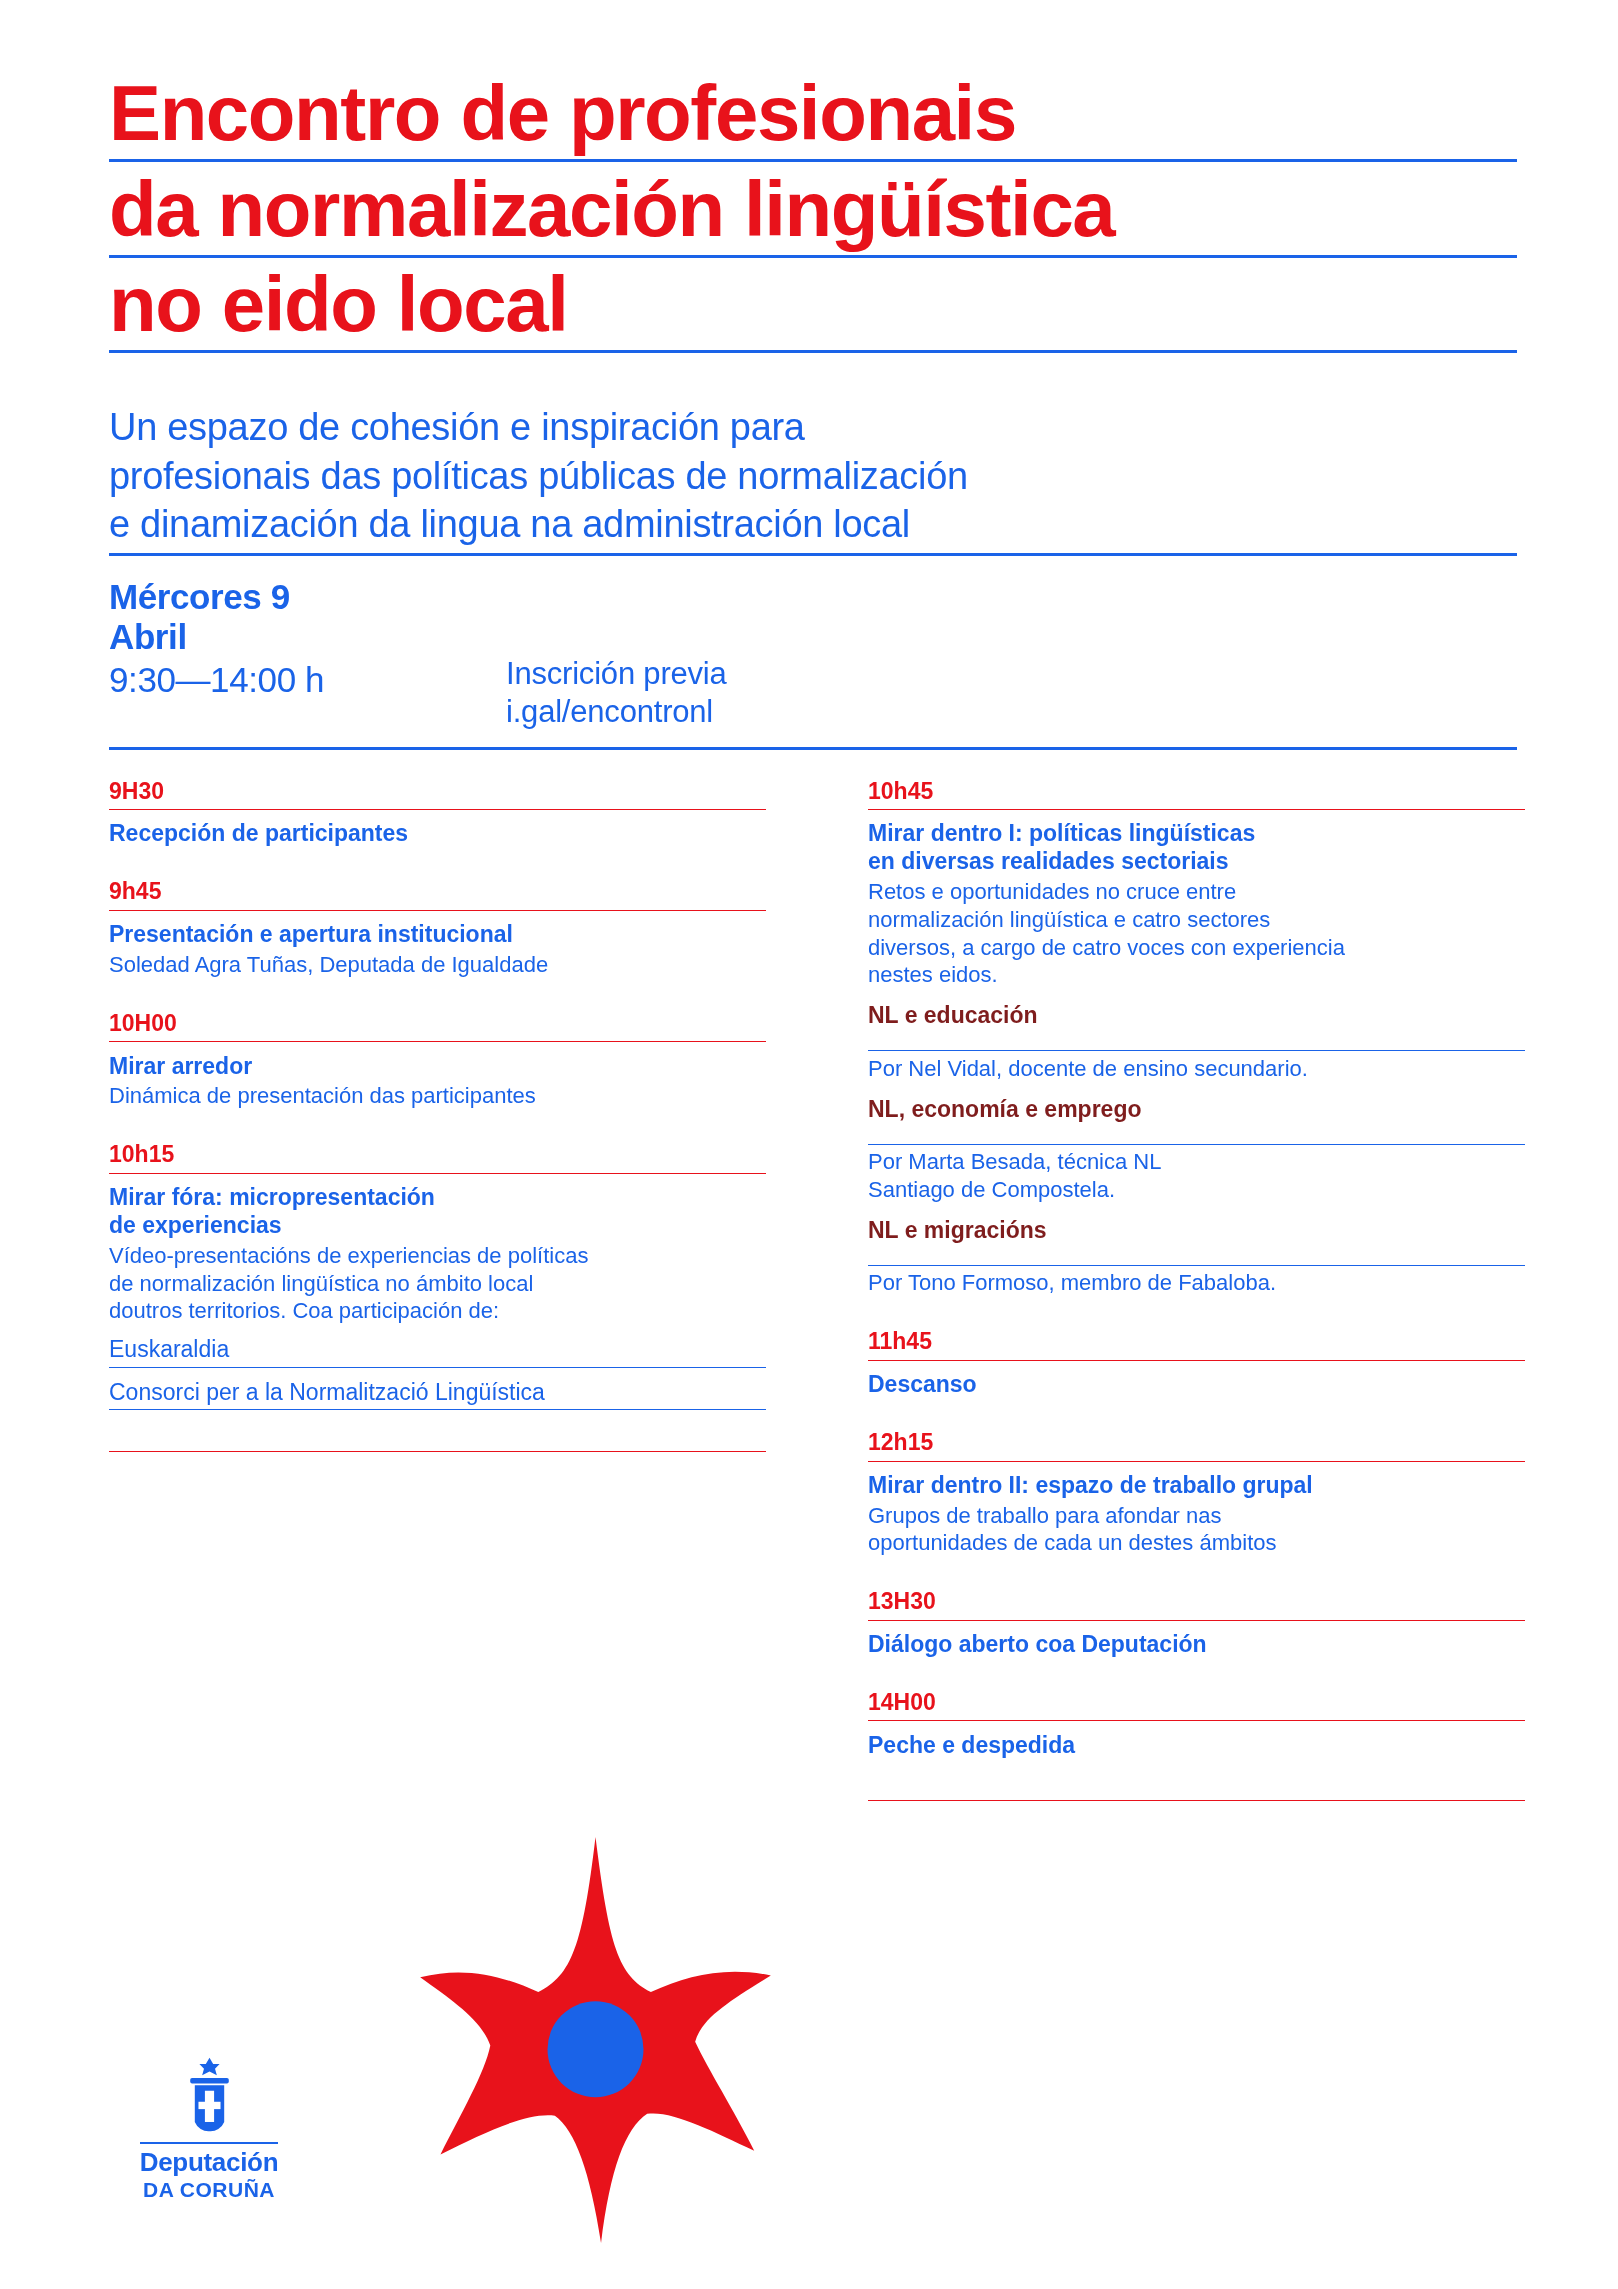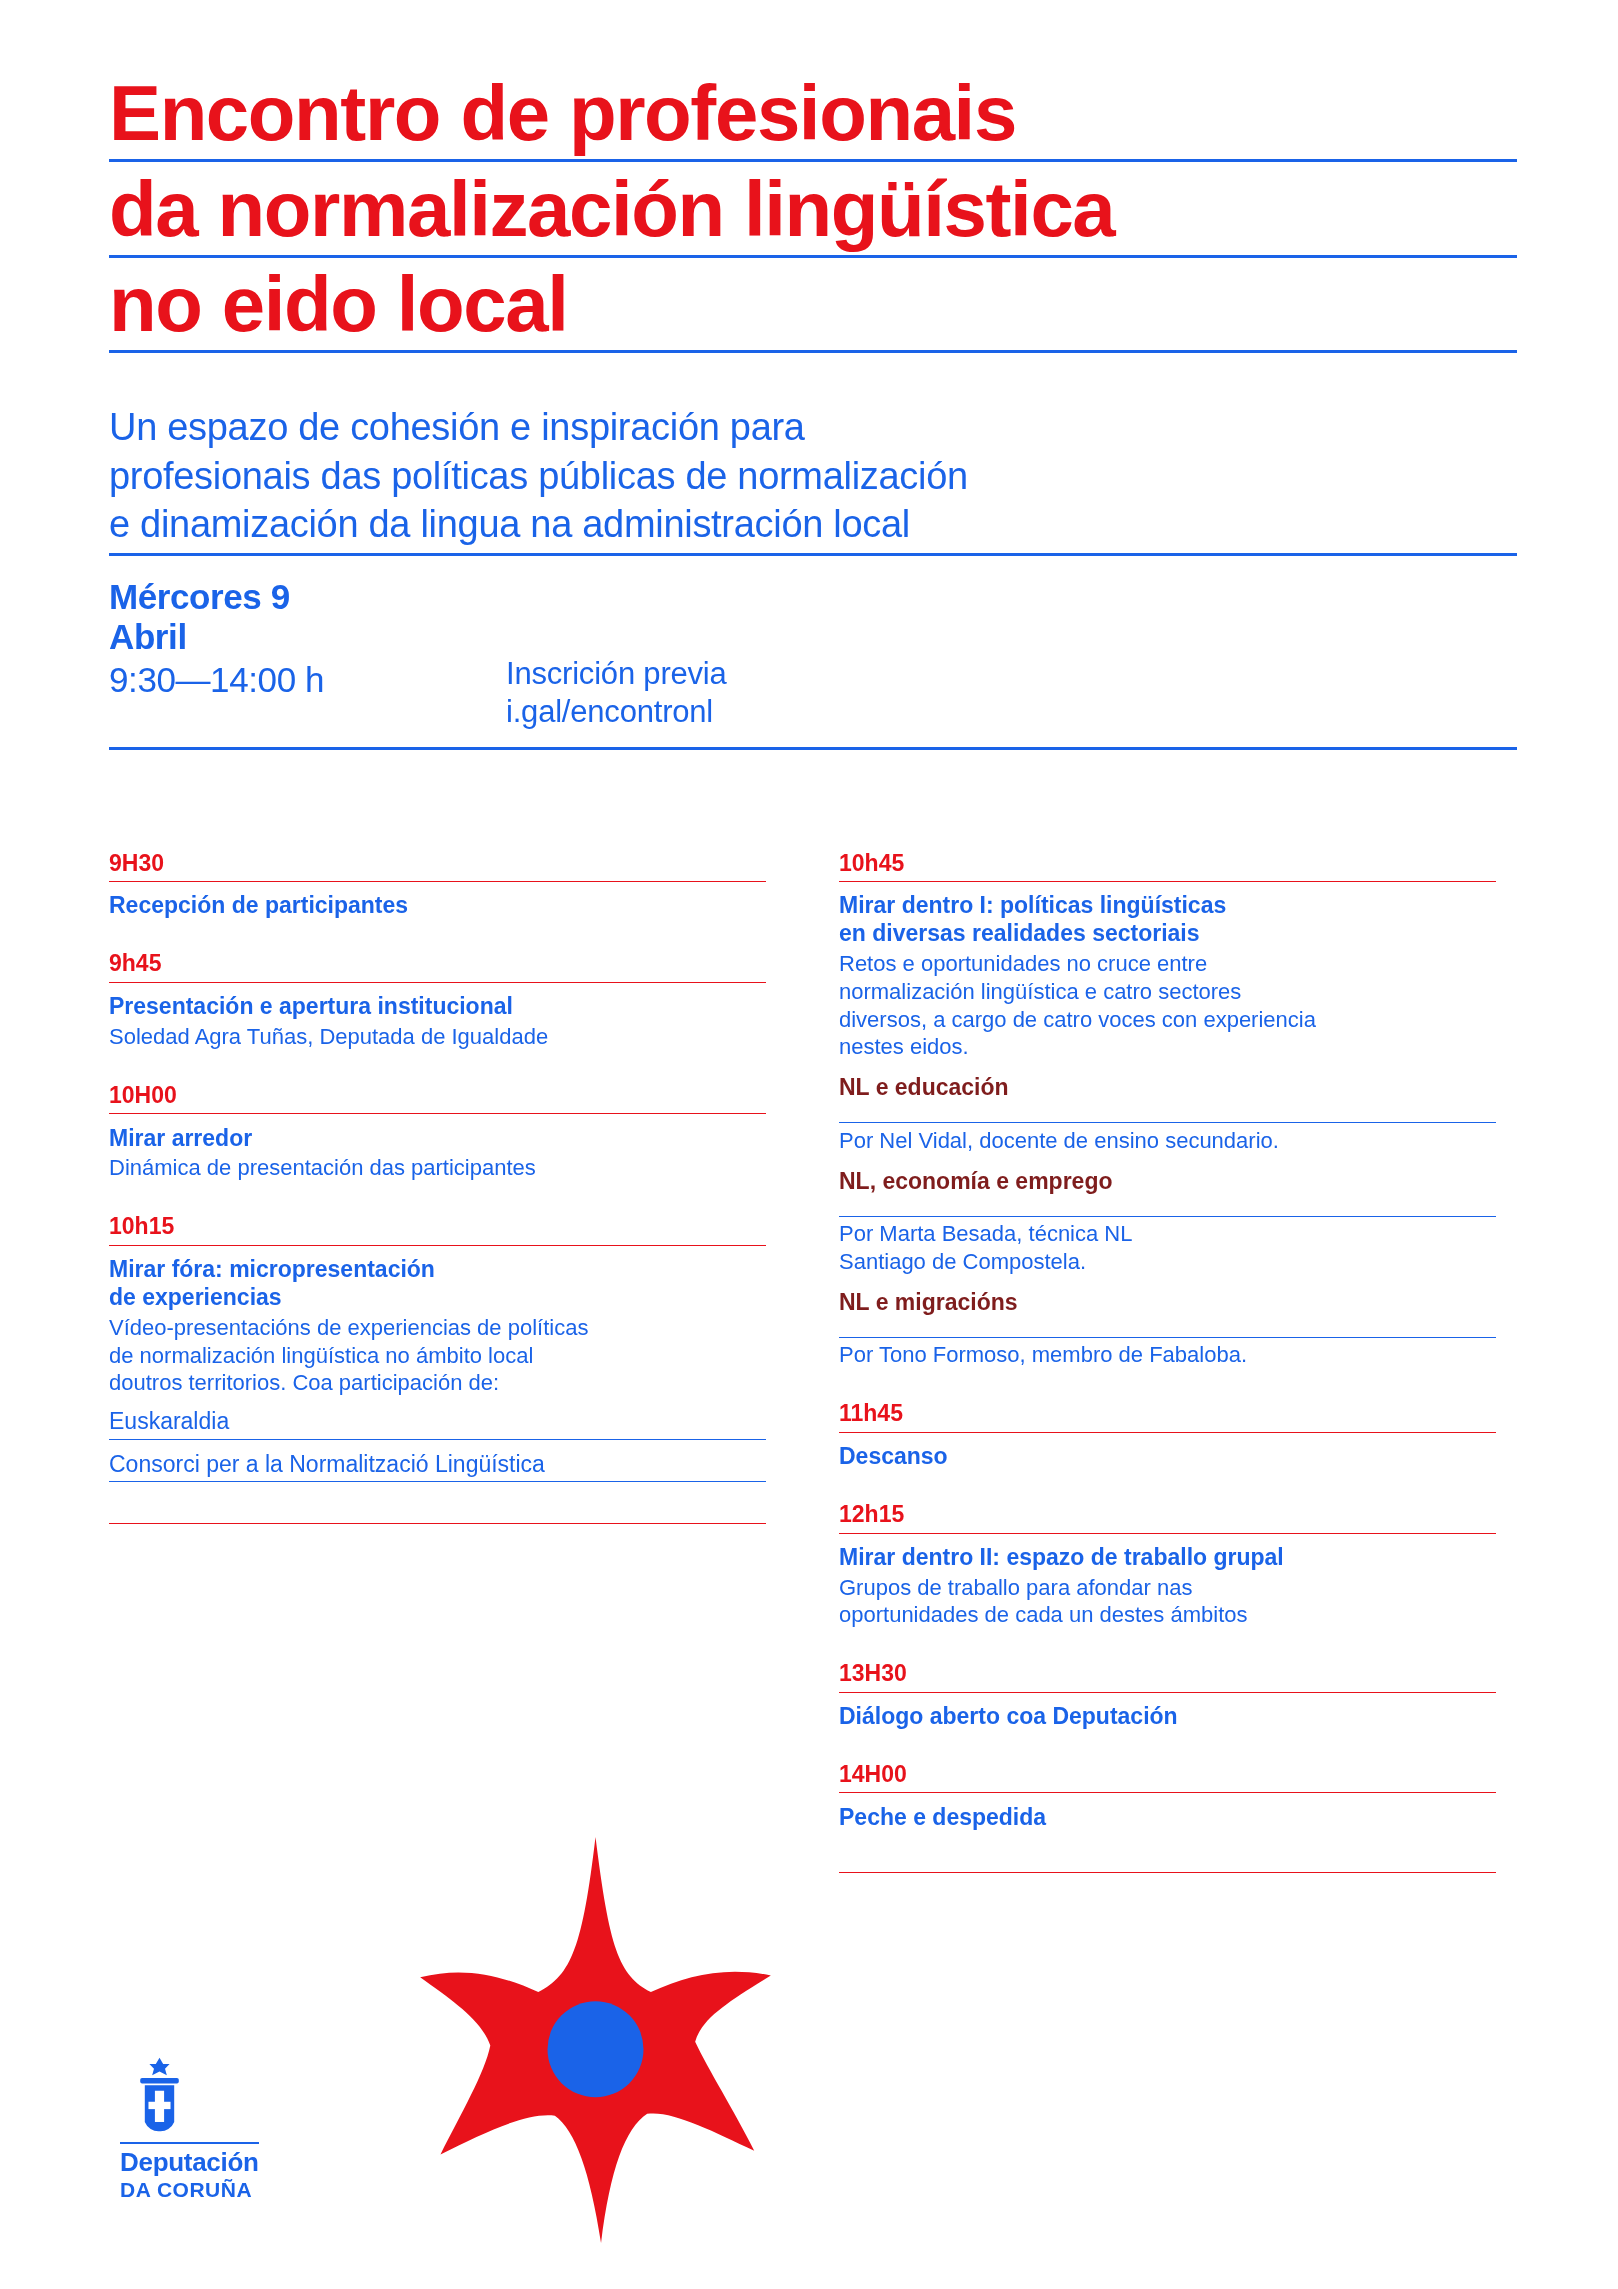--- a/index.html
+++ b/index.html
@@ -95,23 +95,23 @@
     padding-top: 78px;
   }
   .meta-reg div {
     font-size: 31px;
     line-height: 1.24;
     letter-spacing: -0.2px;
   }
 
   
   .programme {
-    margin-top: 100px;
+    margin-top: 28px;
     display: flex;
-    gap: 73px;
+    gap: 102px;
   }
   .col {
     width: 657px;
     flex: 0 0 657px;
   }
 
   .slot { margin-bottom: 31px; }
   .slot-time {
     font-size: 23px;
     font-weight: bold;
@@ -165,24 +165,25 @@
     position: absolute;
     left: 420px;
     top: 1837px;
     width: 351px;
     height: 406px;
   }
 
   
   .logo {
     position: absolute;
-    left: 120px;
+    left: 112px;
     top: 2054px;
     width: 194px;
     color: #1a63e8;
+    text-align: center;
   }
   .logo-mark { width: 79px; height: 79px; }
   .logo-name {
     font-size: 26px;
     font-weight: bold;
     letter-spacing: -0.3px;
     margin-top: 5.5px;
     border-top: 2.8px solid #1a63e8;
     padding-top: 3.7px;
     display: inline-block;

